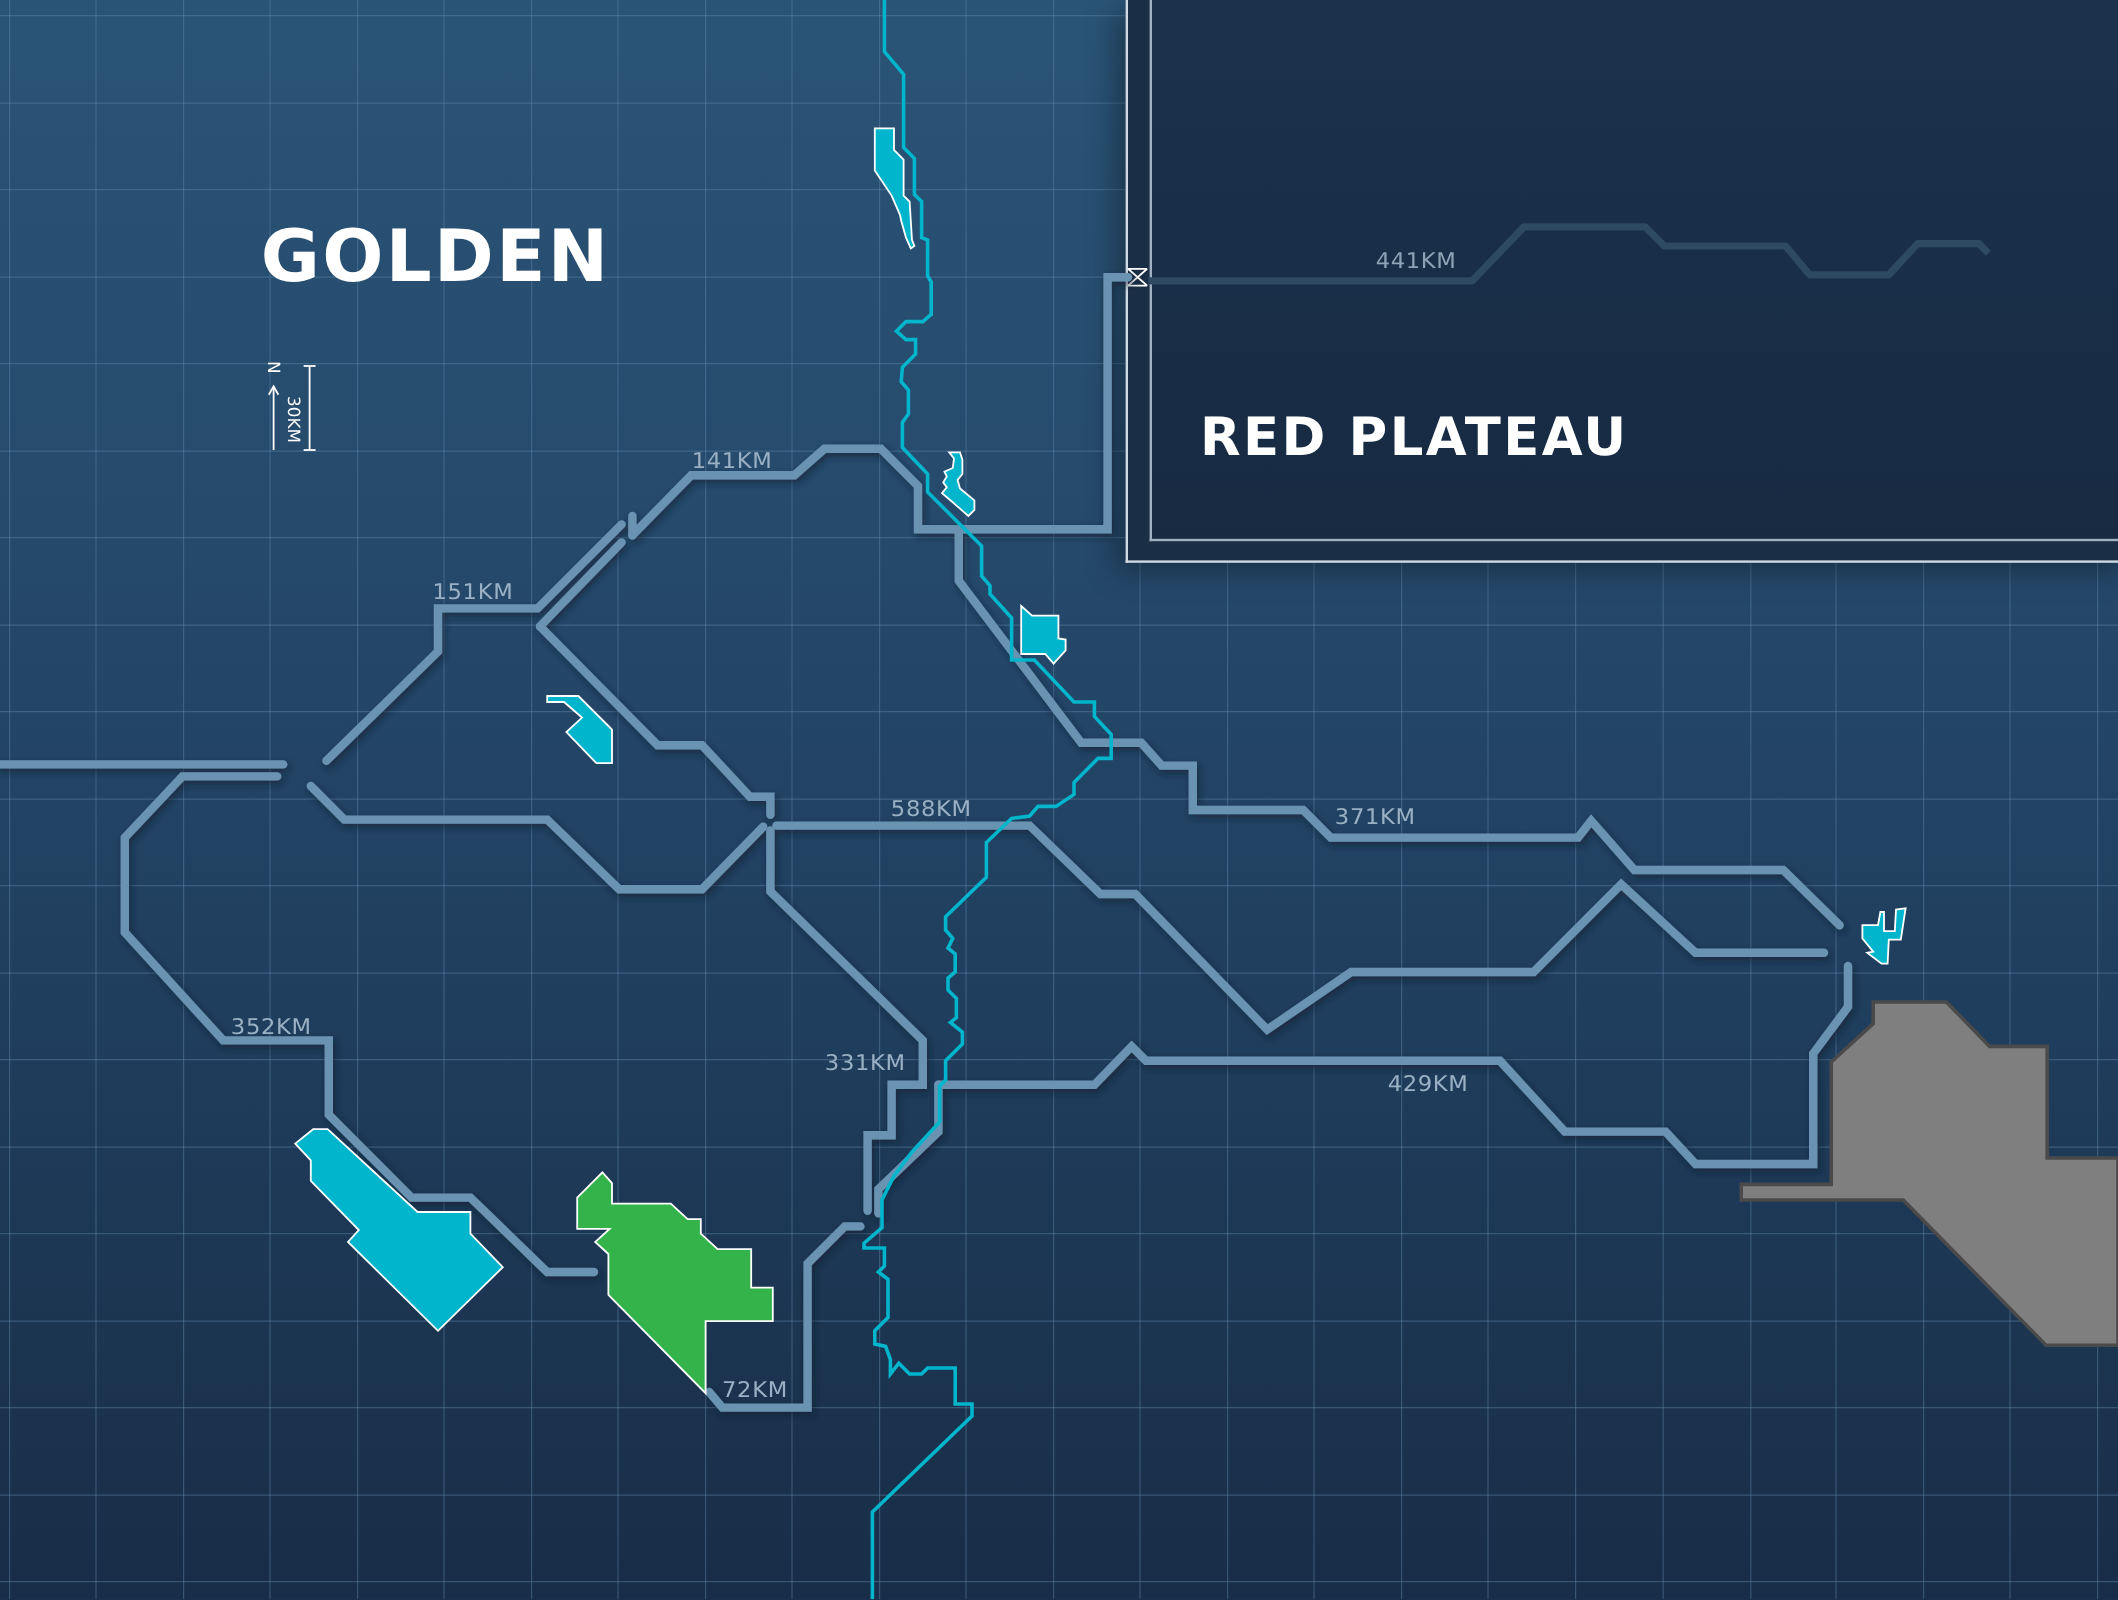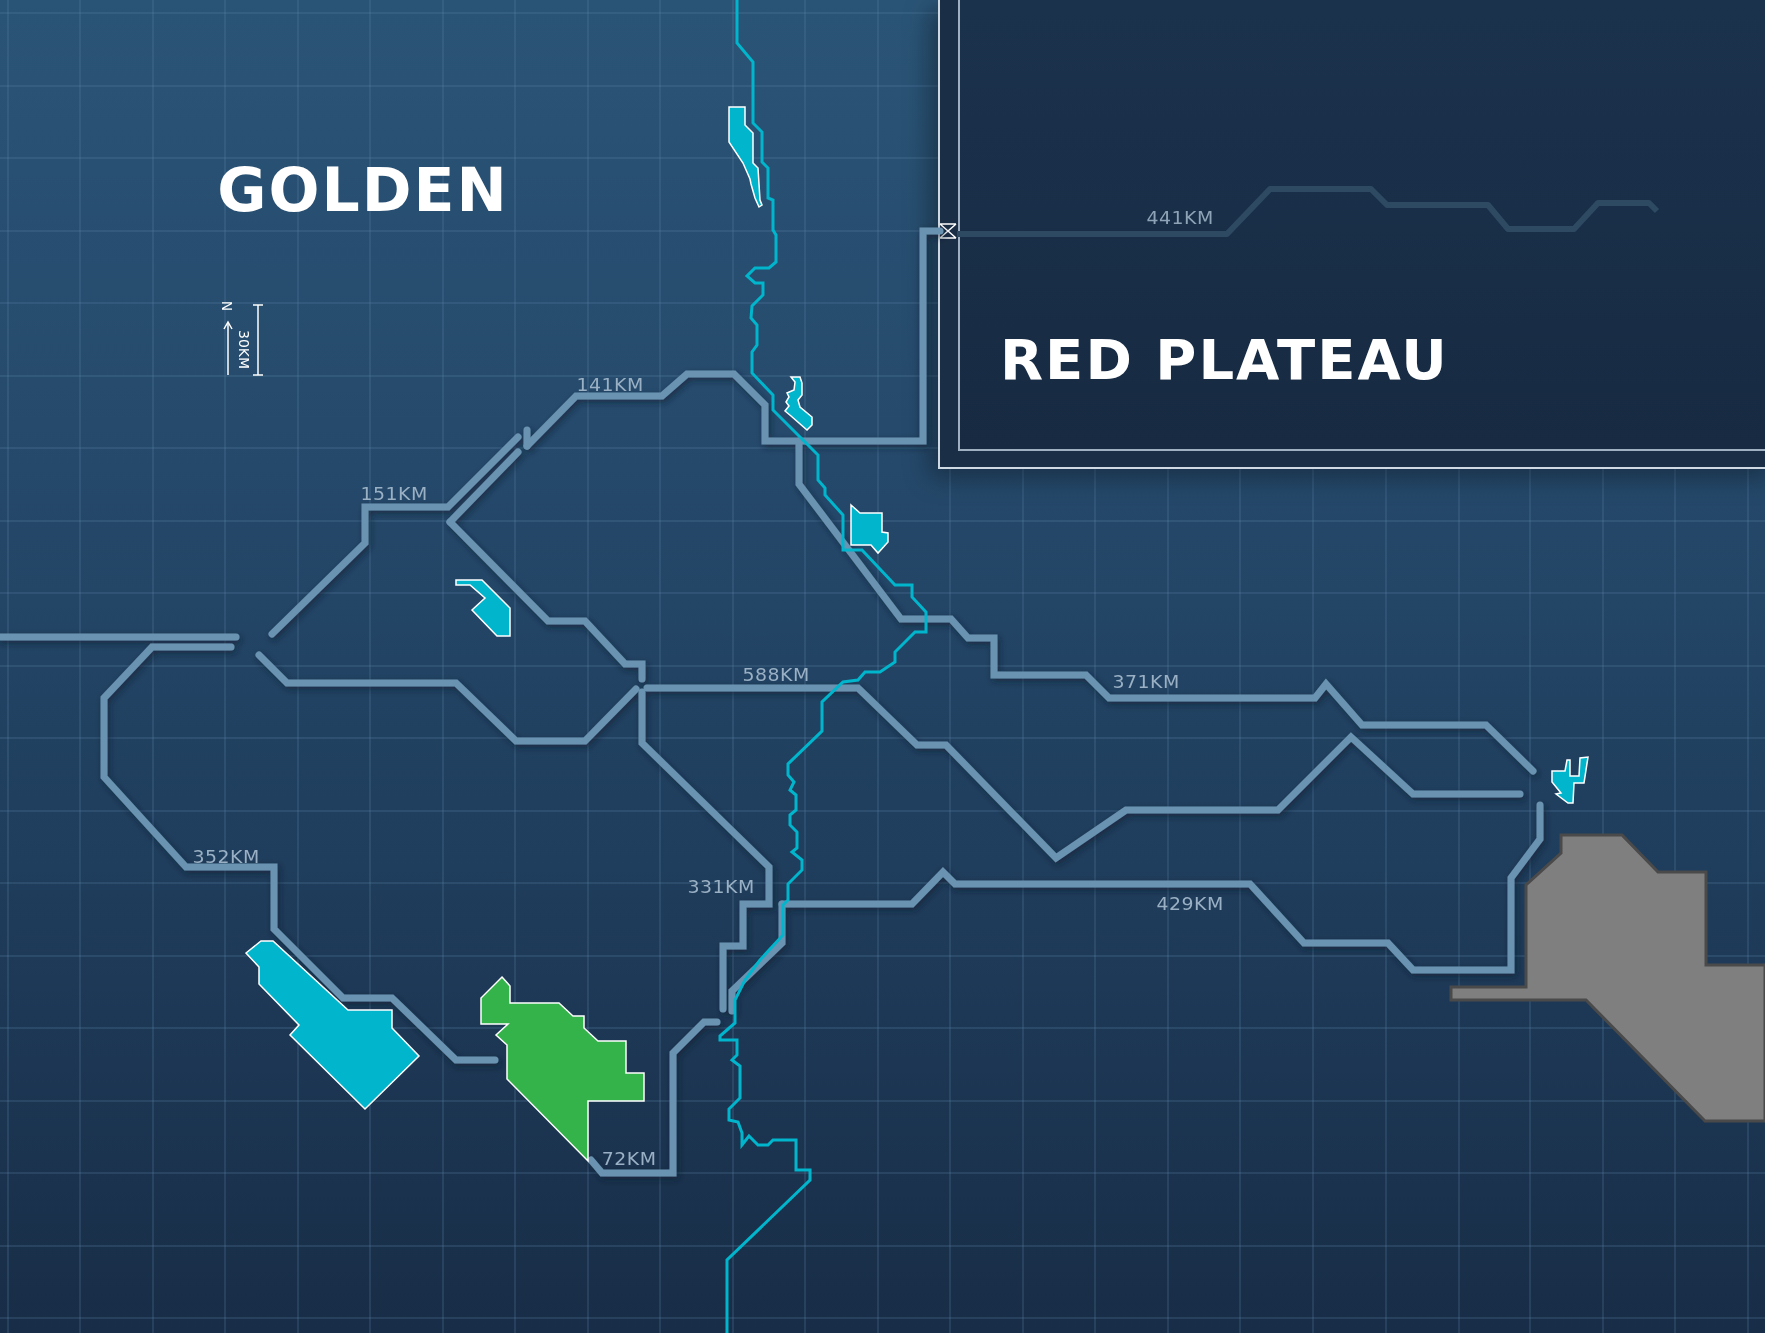--- a/index.html
+++ b/index.html
@@ -8,24 +8,24 @@
     background: linear-gradient(180deg, #2a5476 0%, #25496b 35%, #1f3d5c 65%, #182d47 100%); }
   svg { position:absolute; left:0; top:0; }
   .grid line { stroke:#5f86a8; stroke-opacity:0.45; stroke-width:1; }
   .route { fill:none; stroke:#6a93b2; stroke-width:7; stroke-linejoin:miter; stroke-linecap:round; filter:url(#shadow); }
   .river { fill:none; stroke:#00b5cc; stroke-width:3; stroke-linejoin:miter; }
   .lake { fill:#00b5cc; stroke:#ffffff; stroke-width:1.5; }
   .park { fill:#33b34a; stroke:#ffffff; stroke-width:1.5; }
   .restricted { fill:#7f7f7f; stroke:#4a4a4a; stroke-width:3; }
   .panel-route { fill:none; stroke:#2e4a63; stroke-width:6; stroke-linejoin:round; }
   .dist-label { position:absolute; color:#9ab0c4; font-family:"DejaVu Sans", sans-serif; font-size:18px; letter-spacing:0.5px; transform:scaleX(1.05); white-space:nowrap; }
-  .region-title { position:absolute; color:#ffffff; font-family:"DejaVu Sans", sans-serif; font-weight:bold; letter-spacing:2px; line-height:1; white-space:nowrap; }
+  .region-title { position:absolute; color:#ffffff; font-family:"DejaVu Sans", sans-serif; font-weight:bold; letter-spacing:2px; line-height:1; white-space:nowrap;margin-top:24px; }
   #golden { left:198px; top:160px; font-size:60px; text-align:center; width:330px; }
   #golden span { display:block; }
-  #red { left:1000px; top:332px; font-size:56px; }
+  #red { left:1000px; top:319px; font-size:44px; }
   #panel-outer { position:absolute; left:938px; top:0; width:840px; height:469px; background:#1a2e45; border:2px solid #cfd9e3; border-top:none; box-sizing:border-box; box-shadow:-8px 8px 24px rgba(0,0,0,0.35); }
   #panel-inner { position:absolute; left:958px; top:0; width:820px; height:451px; border-left:2px solid #9eb0c1; border-bottom:2px solid #9eb0c1; box-sizing:border-box; background:linear-gradient(180deg,#1b324d 0%, #172a42 100%); }
   #north { position:absolute; left:222px; top:298px; color:#fff; font-size:14px; transform:rotate(90deg); }
   #scale-text { position:absolute; left:252px; top:330px; color:#fff; font-size:14px; transform:rotate(90deg); transform-origin:left top; white-space:nowrap; }
 </style>
 </head>
 <body>
 
 <div id="map">
 

